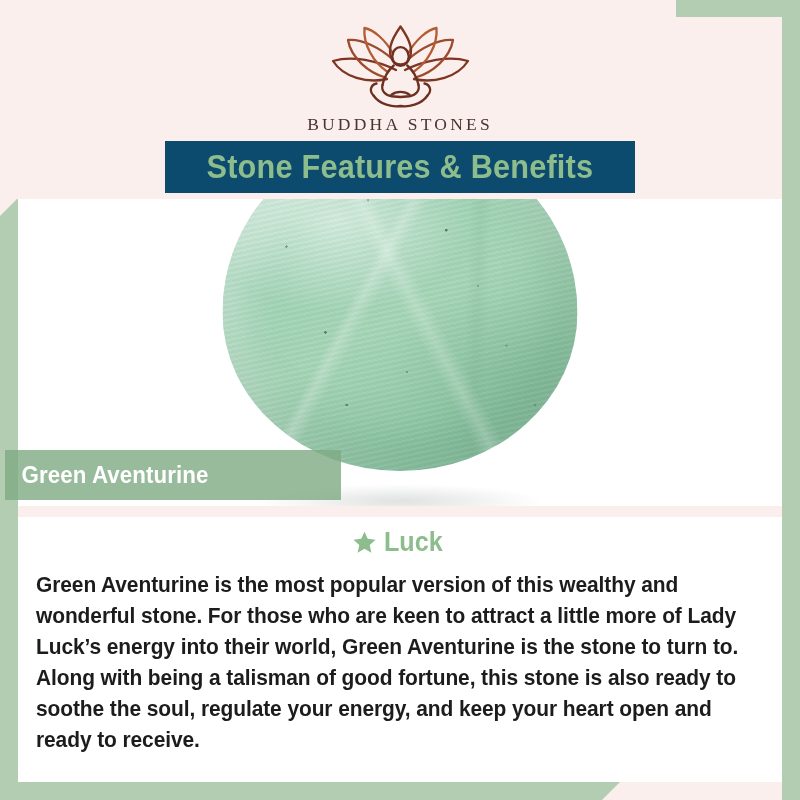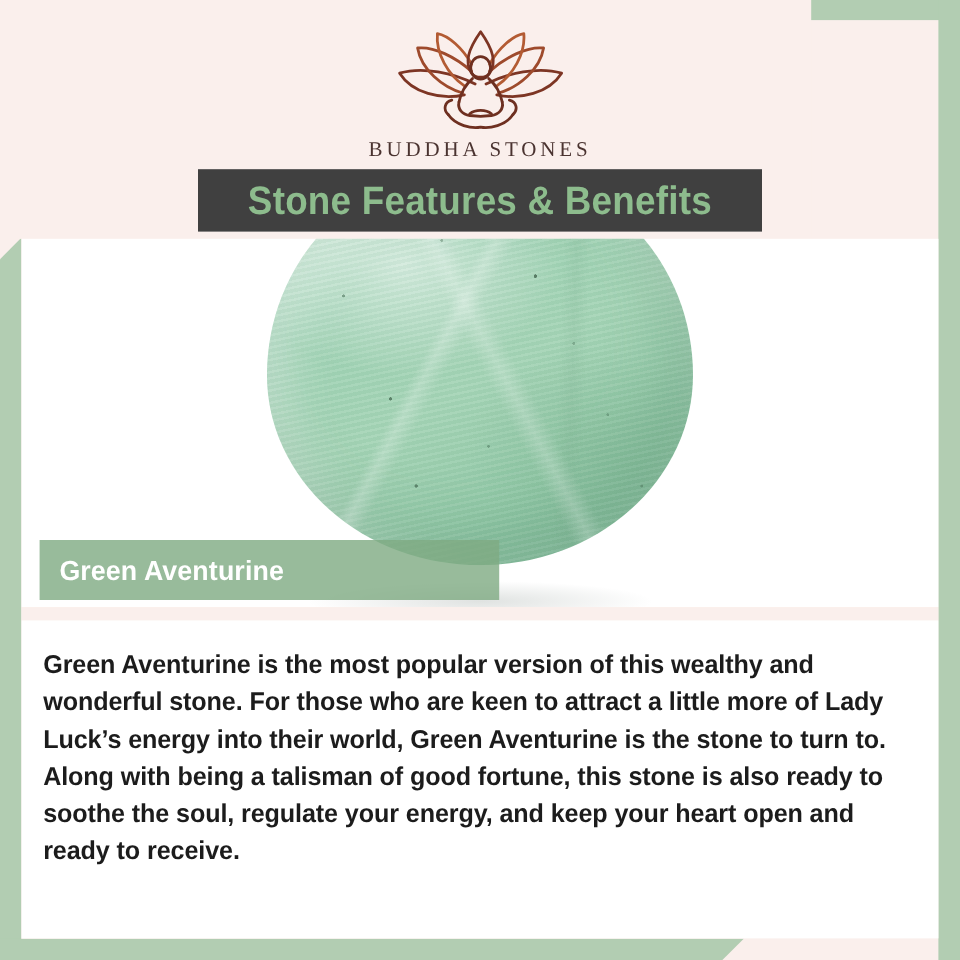--- a/index.html
+++ b/index.html
@@ -48,21 +48,21 @@
     margin-top:4px;
     font-family:"Liberation Serif", serif;
     font-size:17.5px;
     letter-spacing:3.2px;
     color:#4a3330;
     font-weight:400;
   }
 
   .title-banner {
     position:absolute; left:165px; top:141px; width:470px; height:52px;
-    background:#404040;
+    background:#0c4a6e;
     display:flex; align-items:center; justify-content:center;
   }
   .title-banner h1 {
     font-size:33px;
     font-weight:bold;
     color:#8dbc8d;
     letter-spacing:0.2px;
     transform:scaleX(0.93);
     transform-origin:center;
     white-space:nowrap;
@@ -123,22 +123,22 @@
     position:absolute;
     left:50%; bottom:-12px;
     transform:translateX(-50%);
     width:290px; height:34px;
     background:radial-gradient(ellipse at center, rgba(150,160,155,.30), rgba(255,255,255,0) 70%);
     border-radius:50%;
   }
 
   
   .name-label {
-    position:absolute; left:33px; top:450px;
-    width:383px; height:50px;
+    position:absolute; left:5px; top:450px;
+    width:336px; height:50px;
     background:rgba(126,170,130,0.80);
     display:flex; align-items:center;
     z-index:5;
   }
   .name-label span {
     color:#ffffff;
     font-size:23px;
     font-weight:bold;
     padding-left:17px;
     letter-spacing:0.1px;
@@ -249,19 +249,27 @@
 <div class="name-label">
   <span>Green Aventurine</span>
 </div>
 
 <div class="strip"></div>
 
 <div class="body-card">
 
   <div class="benefits">
 
+    <div class="benefit">
+      <span>
+        <svg viewBox="0 0 24 24" xmlns="http://www.w3.org/2000/svg">
+          <path fill="#8dbc8d" d="M12 1.6l3.1 6.9 7.5.8-5.6 5.1 1.6 7.4L12 18l-6.6 3.8 1.6-7.4L1.4 9.3l7.5-.8z"></path>
+        </svg>
+      </span>
+      <span class="benefit-label">Luck</span>
+    </div>
 
 
 
   </div>
 
   <p class="paragraph">Green Aventurine is the most popular version of this wealthy and wonderful stone. For those who are keen to attract a little more of Lady Luck’s energy into their world, Green Aventurine is the stone to turn to. Along with being a talisman of good fortune, this stone is also ready to soothe the soul, regulate your energy, and keep your heart open and ready to receive.</p>
 </div>
 
 </body></html>

